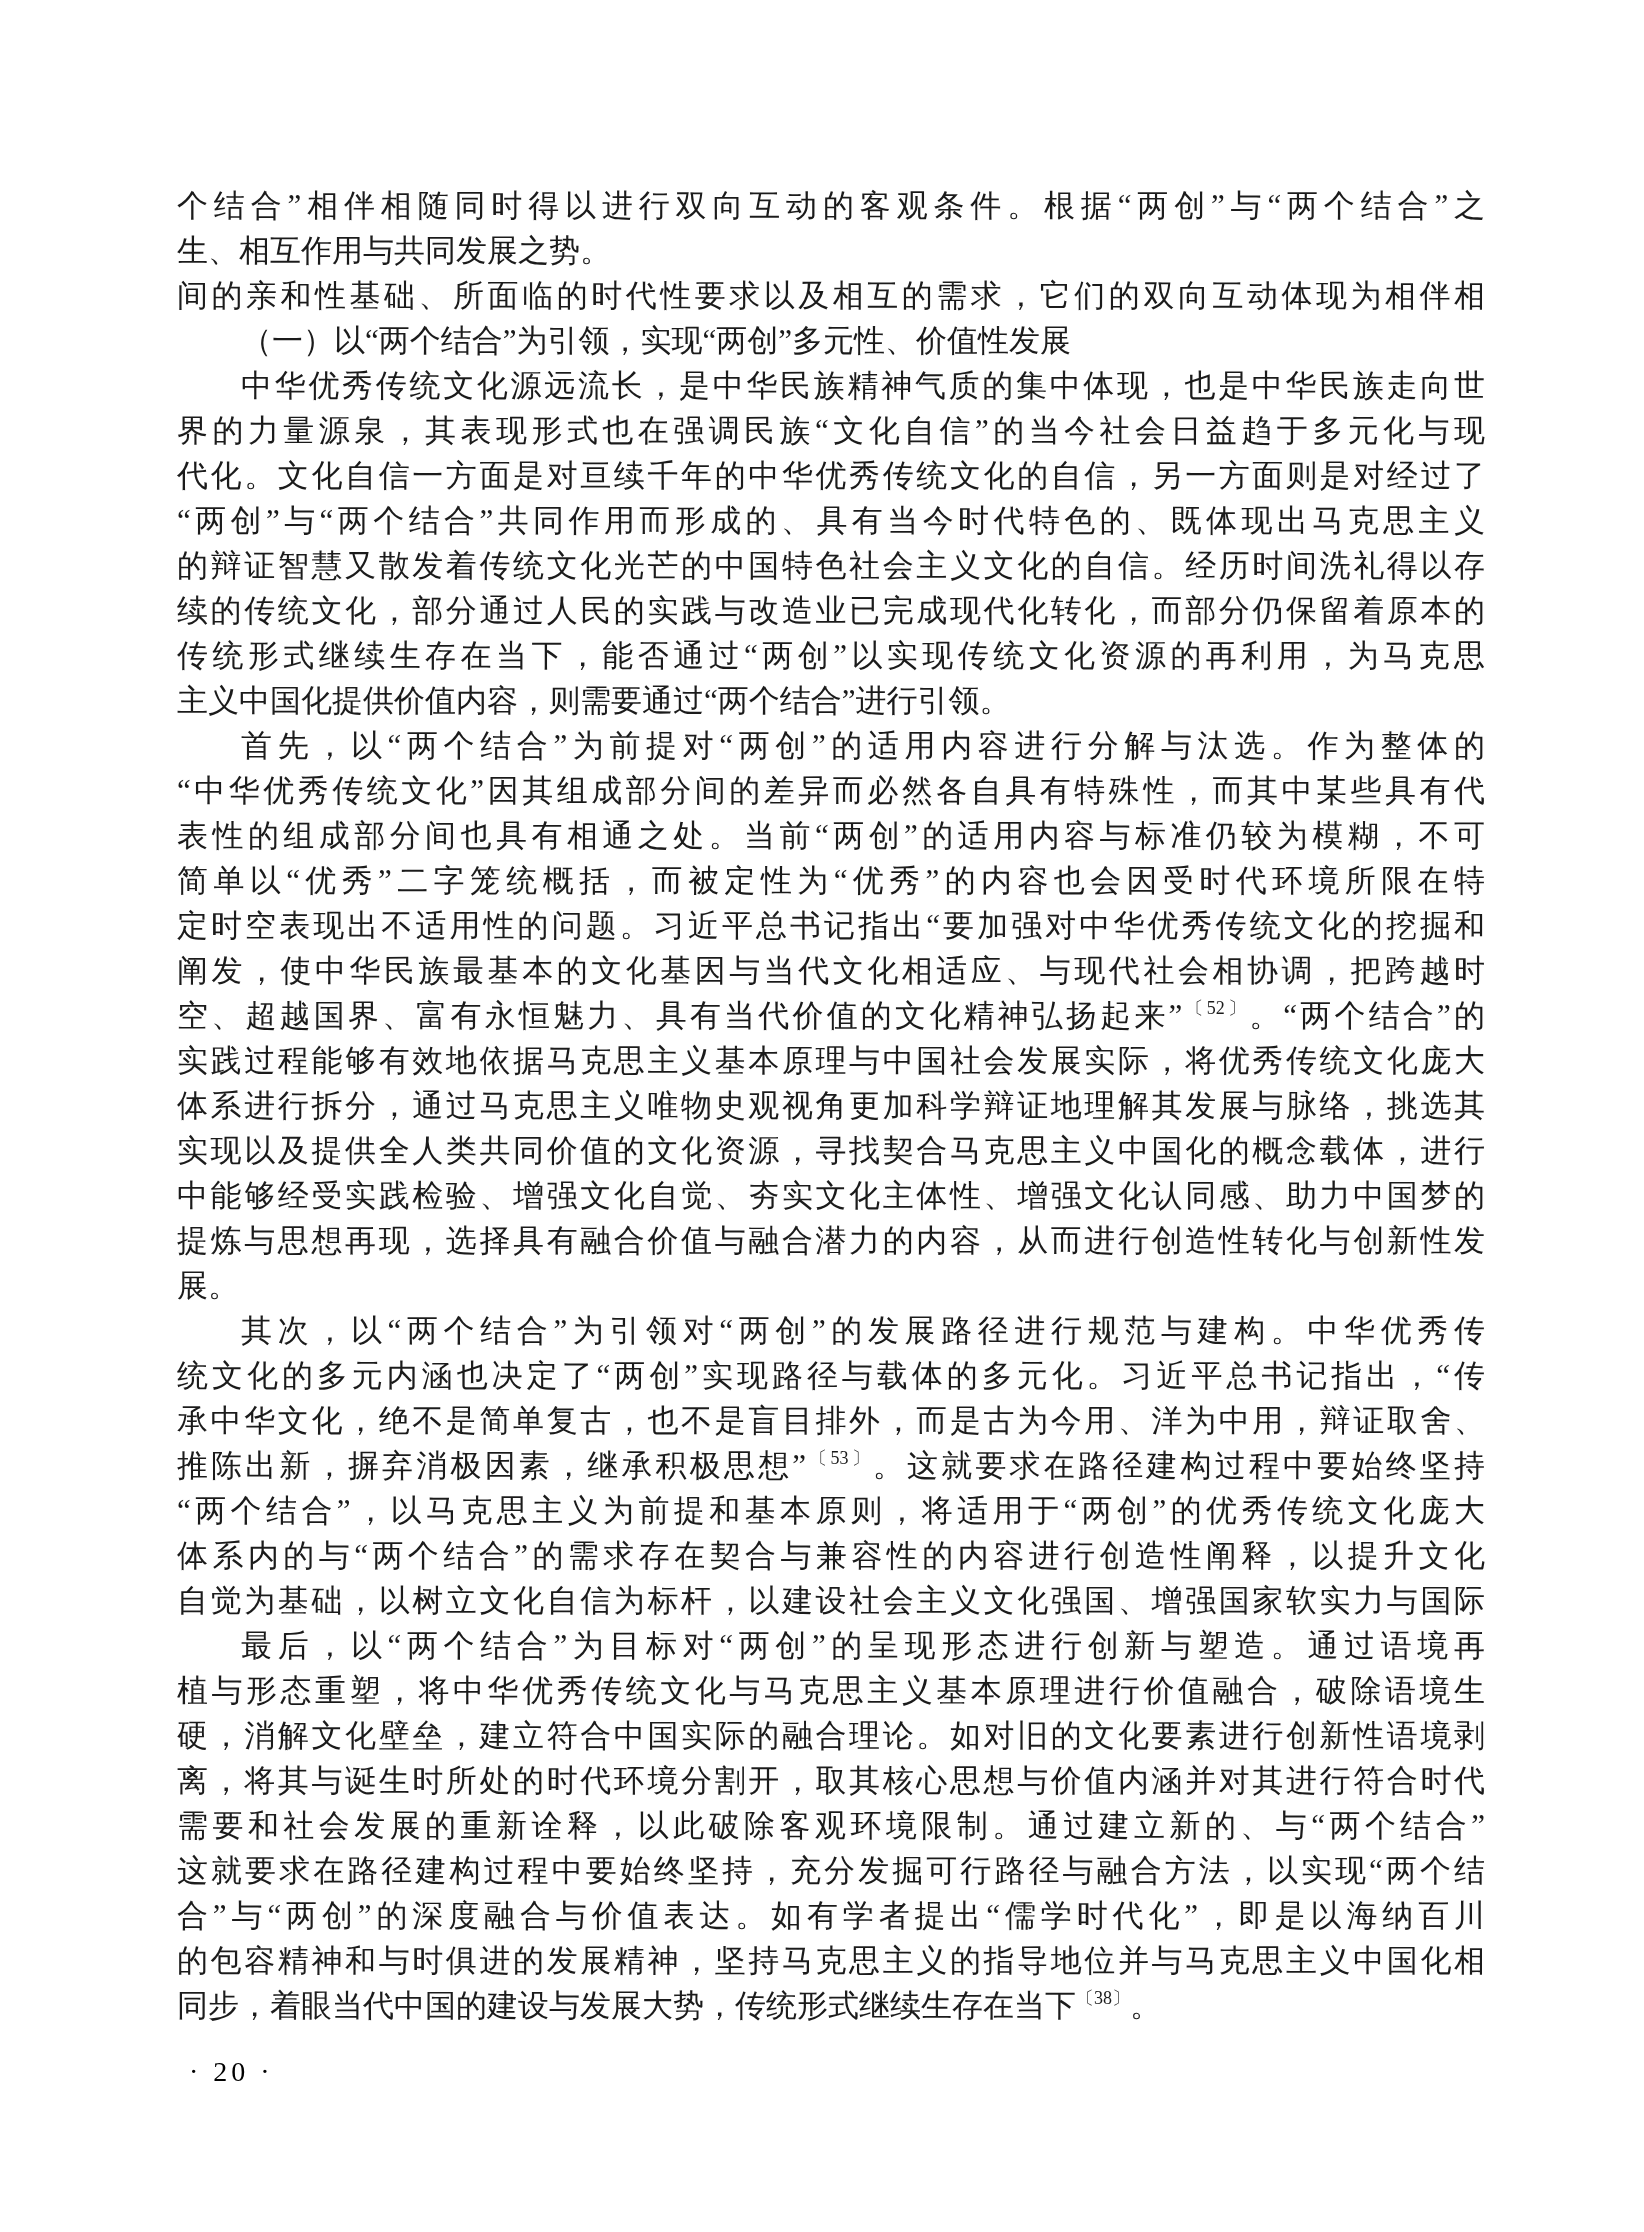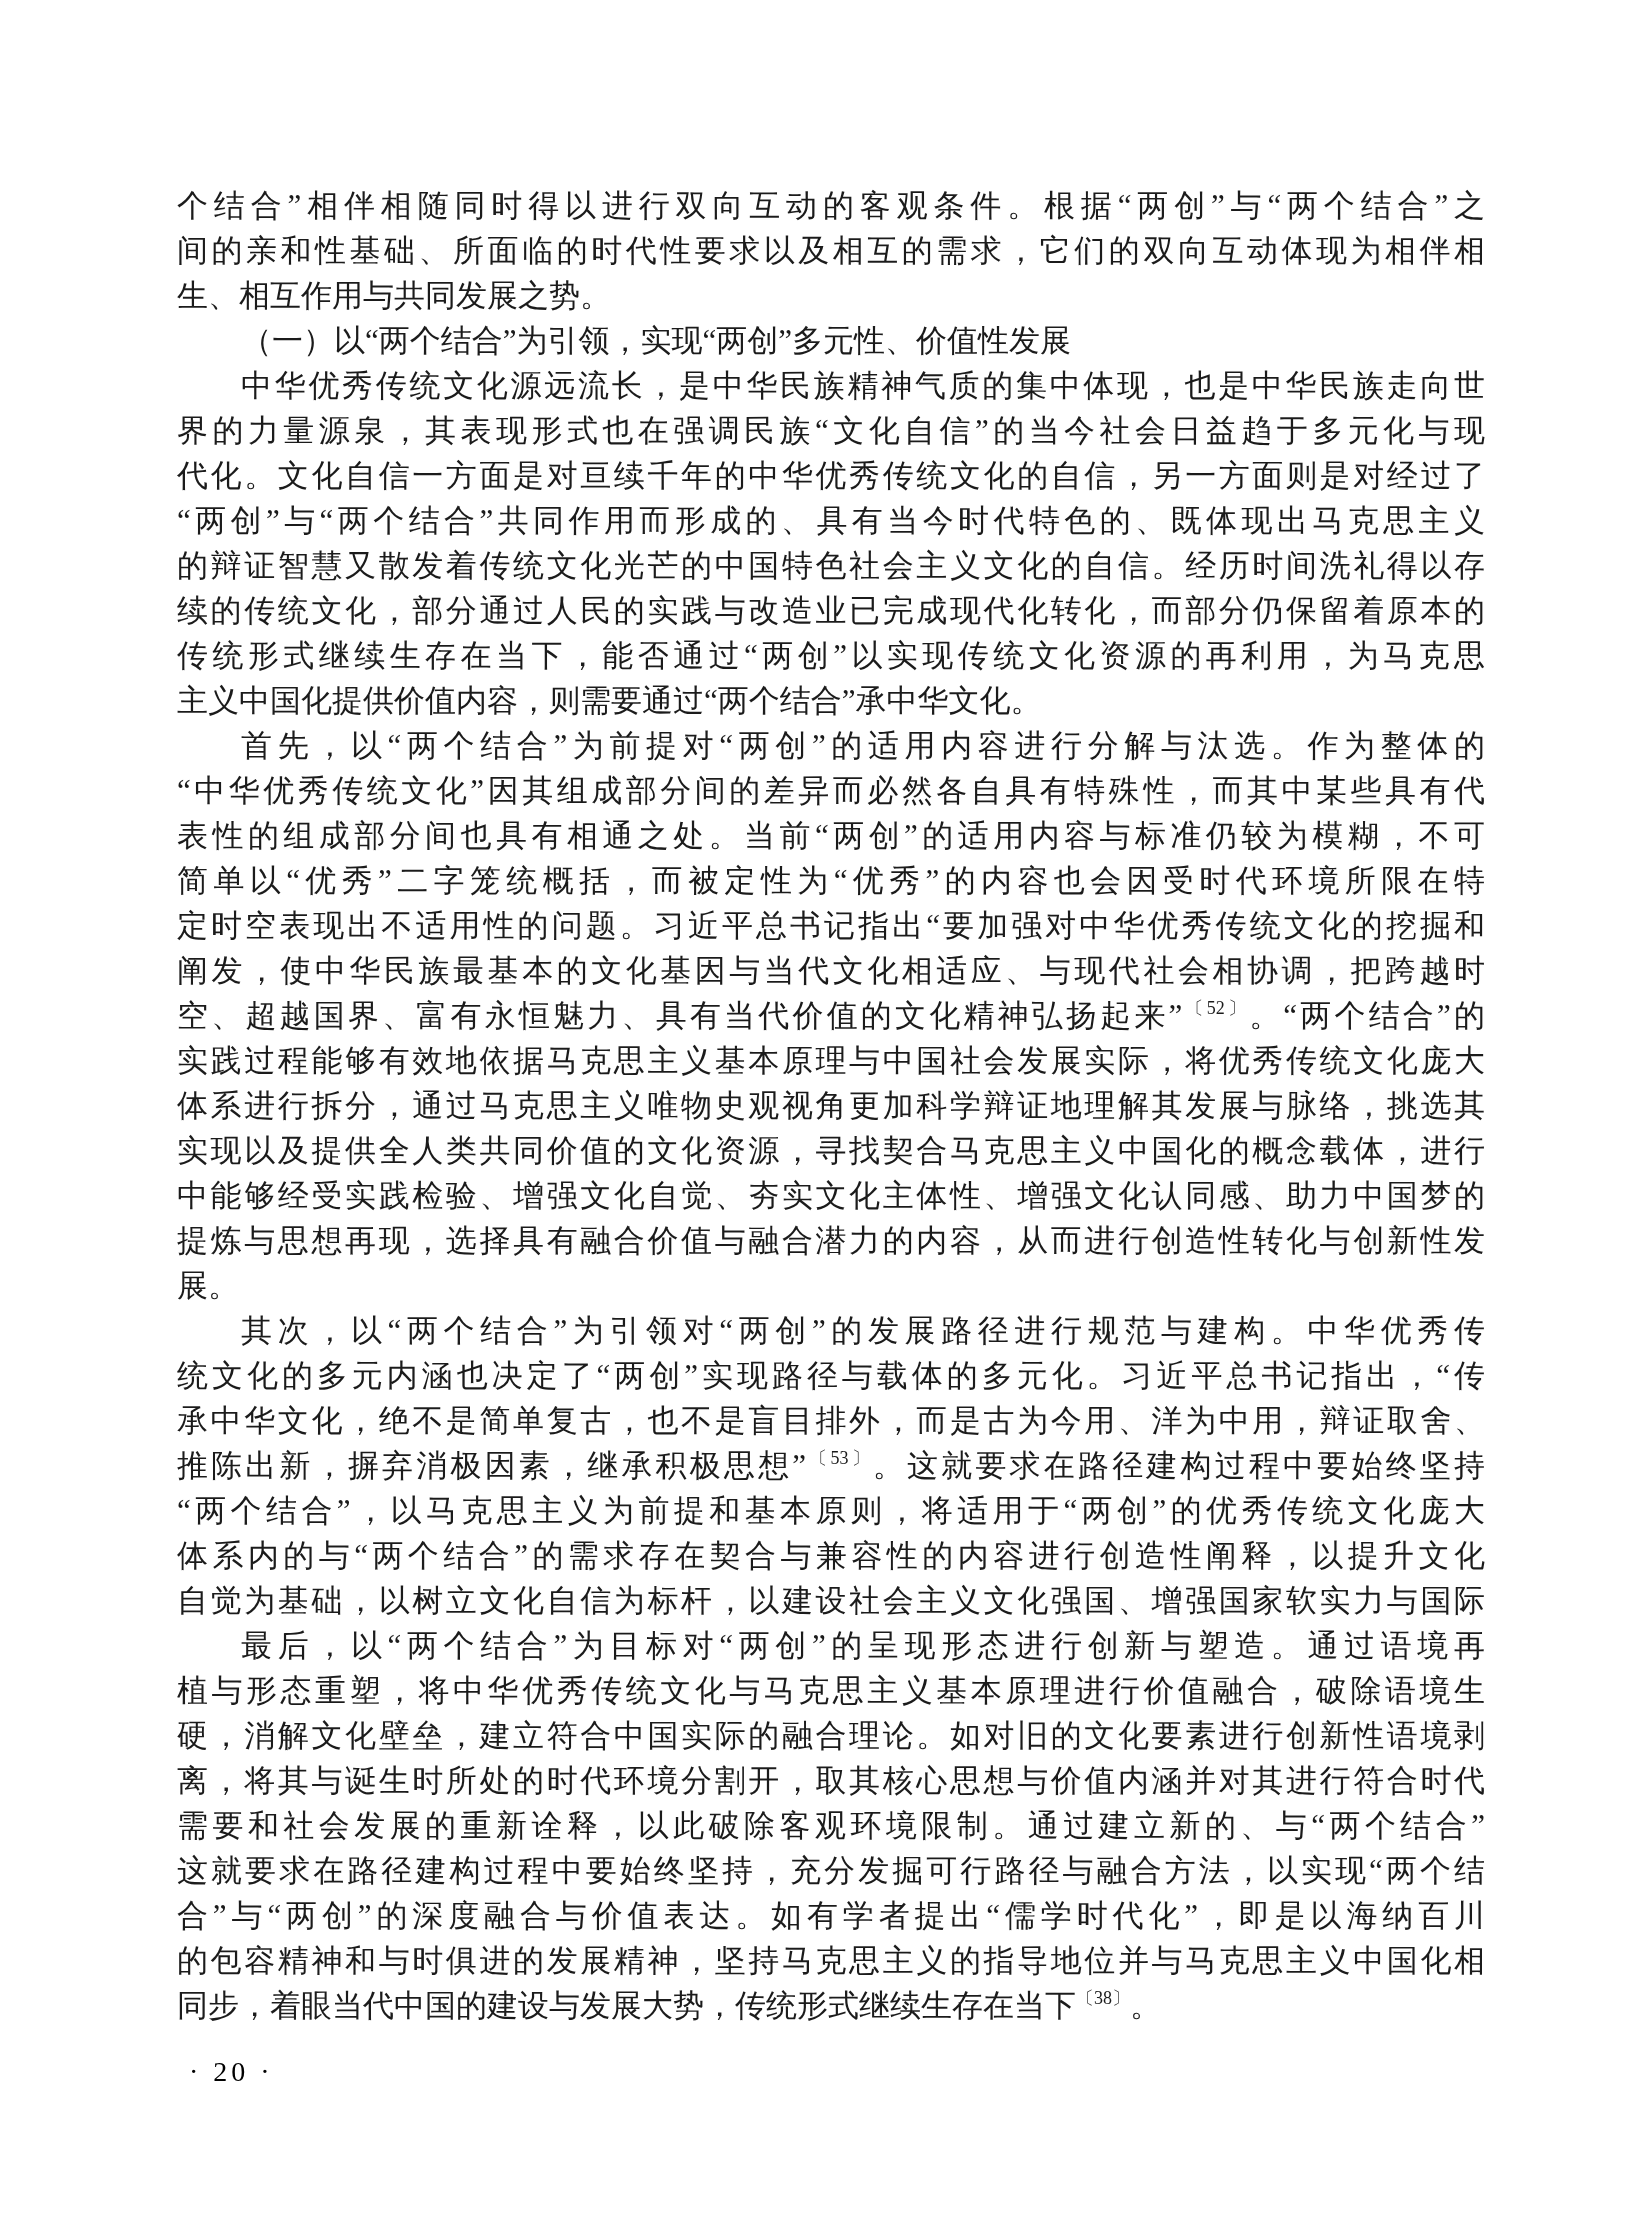--- a/index.html
+++ b/index.html
@@ -52,31 +52,31 @@
     letter-spacing: 4px;
     color: #000000;
   }
 </style>
 </head>
 <body>
 
 <div class="page">
   <div class="body-text">
       <div class="line fill"><span>个结合”相伴相随同时得以进行双向互动的客观条件。根据“两创”与“两个结合”之</span></div>
+      <div class="line"><span>生、相互作用与共同发展之势。</span></div>
       <div class="line fill"><span>间的亲和性基础、所面临的时代性要求以及相互的需求，它们的双向互动体现为相伴相</span></div>
-      <div class="line"><span>生、相互作用与共同发展之势。</span></div>
       <div class="line indent"><span>（一）以“两个结合”为引领，实现“两创”多元性、价值性发展</span></div>
       <div class="line indent fill"><span>中华优秀传统文化源远流长，是中华民族精神气质的集中体现，也是中华民族走向世</span></div>
       <div class="line fill"><span>界的力量源泉，其表现形式也在强调民族“文化自信”的当今社会日益趋于多元化与现</span></div>
       <div class="line fill"><span>代化。文化自信一方面是对亘续千年的中华优秀传统文化的自信，另一方面则是对经过了</span></div>
       <div class="line fill"><span>“两创”与“两个结合”共同作用而形成的、具有当今时代特色的、既体现出马克思主义</span></div>
       <div class="line fill"><span>的辩证智慧又散发着传统文化光芒的中国特色社会主义文化的自信。经历时间洗礼得以存</span></div>
       <div class="line fill"><span>续的传统文化，部分通过人民的实践与改造业已完成现代化转化，而部分仍保留着原本的</span></div>
       <div class="line fill"><span>传统形式继续生存在当下，能否通过“两创”以实现传统文化资源的再利用，为马克思</span></div>
-      <div class="line"><span>主义中国化提供价值内容，则需要通过“两个结合”承中华文化。</span></div>
+      <div class="line"><span>主义中国化提供价值内容，则需要通过“两个结合”进行引领。</span></div>
       <div class="line indent fill"><span>首先，以“两个结合”为前提对“两创”的适用内容进行分解与汰选。作为整体的</span></div>
       <div class="line fill"><span>“中华优秀传统文化”因其组成部分间的差异而必然各自具有特殊性，而其中某些具有代</span></div>
       <div class="line fill"><span>表性的组成部分间也具有相通之处。当前“两创”的适用内容与标准仍较为模糊，不可</span></div>
       <div class="line fill"><span>简单以“优秀”二字笼统概括，而被定性为“优秀”的内容也会因受时代环境所限在特</span></div>
       <div class="line fill"><span>定时空表现出不适用性的问题。习近平总书记指出“要加强对中华优秀传统文化的挖掘和</span></div>
       <div class="line fill"><span>阐发，使中华民族最基本的文化基因与当代文化相适应、与现代社会相协调，把跨越时</span></div>
       <div class="line fill"><span>空、超越国界、富有永恒魅力、具有当代价值的文化精神弘扬起来”</span><sup>〔52〕</sup><span>。“两个结合”的</span></div>
       <div class="line fill"><span>实践过程能够有效地依据马克思主义基本原理与中国社会发展实际，将优秀传统文化庞大</span></div>
       <div class="line fill"><span>体系进行拆分，通过马克思主义唯物史观视角更加科学辩证地理解其发展与脉络，挑选其</span></div>
       <div class="line fill"><span>实现以及提供全人类共同价值的文化资源，寻找契合马克思主义中国化的概念载体，进行</span></div>

